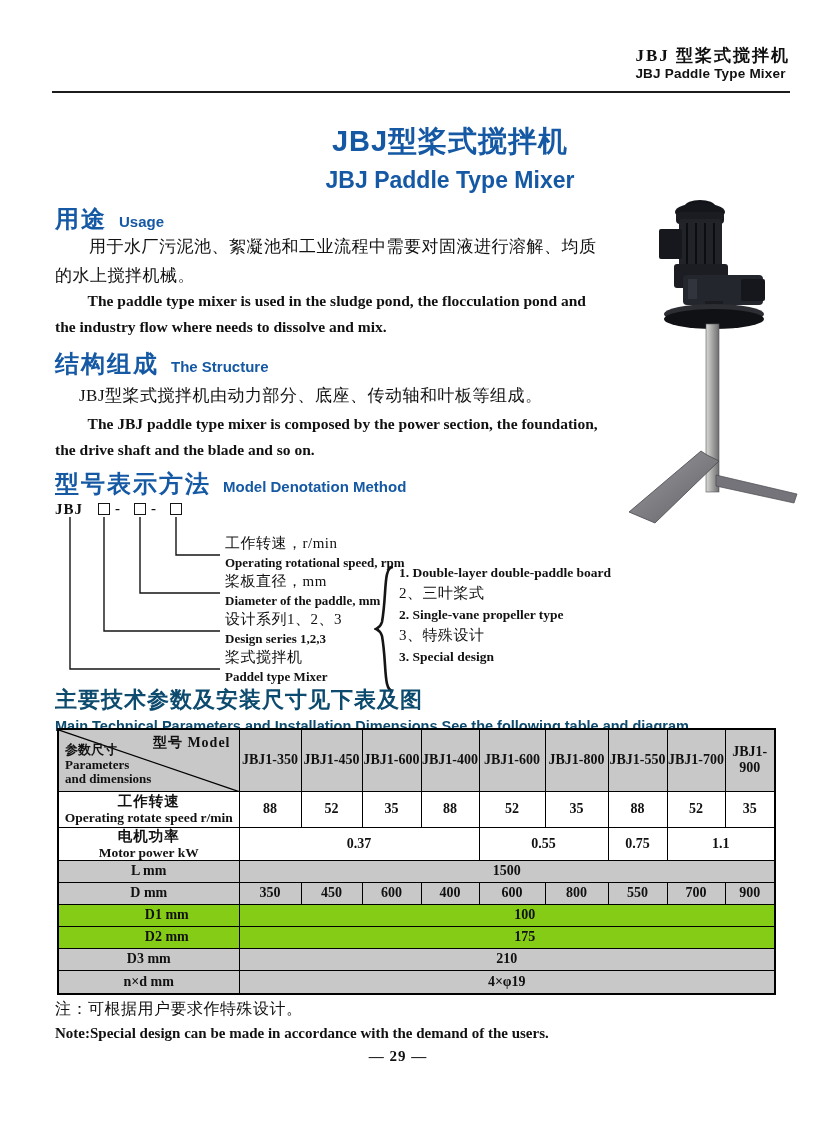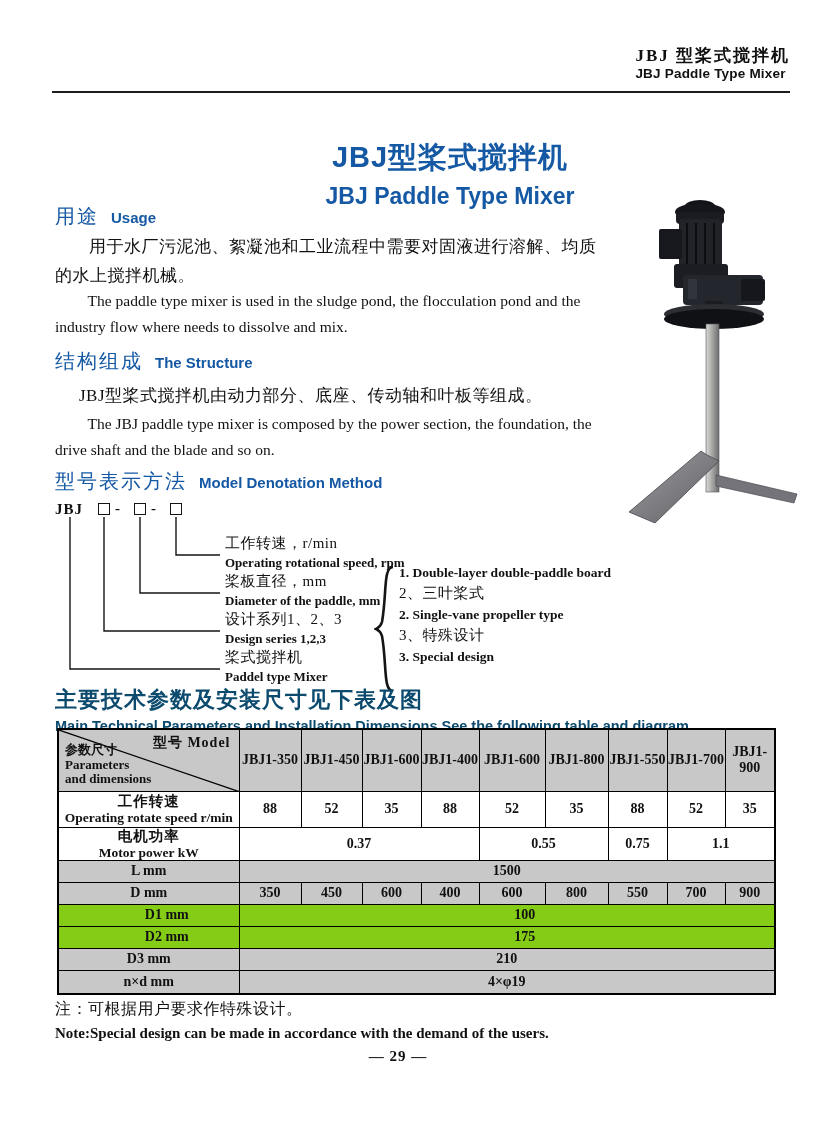--- a/index.html
+++ b/index.html
@@ -11,32 +11,32 @@
   .abs { position:absolute; }
 
   
   .runhead { top:46px; right:38px; line-height:1.15; }
   .runhead .zh { font-size:17px; font-weight:bold; letter-spacing:2px; font-family:"Liberation Serif",serif; }
   .runhead .en { font-size:13.5px; font-weight:bold; font-family:"Liberation Sans",sans-serif; letter-spacing:.2px; }
   .runrule { top:91px; left:52px; width:738px; height:2px; background:#1c1c1c; }
 
   
   .titleblock { top:122px; left:72px; width:756px; text-align:center; color:#1558a4;
-                font-family:"Liberation Sans",sans-serif;margin-top:16px; }
+                font-family:"Liberation Sans",sans-serif; }
   .titleblock .zh { font-size:29px; font-weight:bold; letter-spacing:1px; }
   .titleblock .en { font-size:23px; font-weight:bold; margin-top:5px; }
 
   
   .sech { display:flex; align-items:baseline; gap:12px; color:#1558a4;
           font-family:"Liberation Sans",sans-serif; left:55px; }
-  .sech .zh { font-size:20px; font-weight:normal; letter-spacing:2px; }
+  .sech .zh { font-size:24px; font-weight:bold; letter-spacing:2px; }
   .sech .en { font-size:15px; font-weight:bold; }
 
   .zhp { font-size:17px; line-height:29px; text-indent:2em; letter-spacing:.5px; }
-  .enp { font-size:15.5px; font-weight:normal; line-height:25.5px; text-indent:2.1em; }
+  .enp { font-size:15.5px; font-weight:bold; line-height:25.5px; text-indent:2.1em; }
 
   .h-usage { top:203px; }
   .p-usage-zh { top:232px; left:55px; width:542px; }
   .p-usage-en { top:288px; left:55px; width:550px; }
 
   .h-structure { top:348px; }
   .p-structure-zh { top:381px; left:45px; width:560px; }
   .p-structure-en { top:411px; left:55px; width:548px; }
 
   .h-model { top:468px; }

